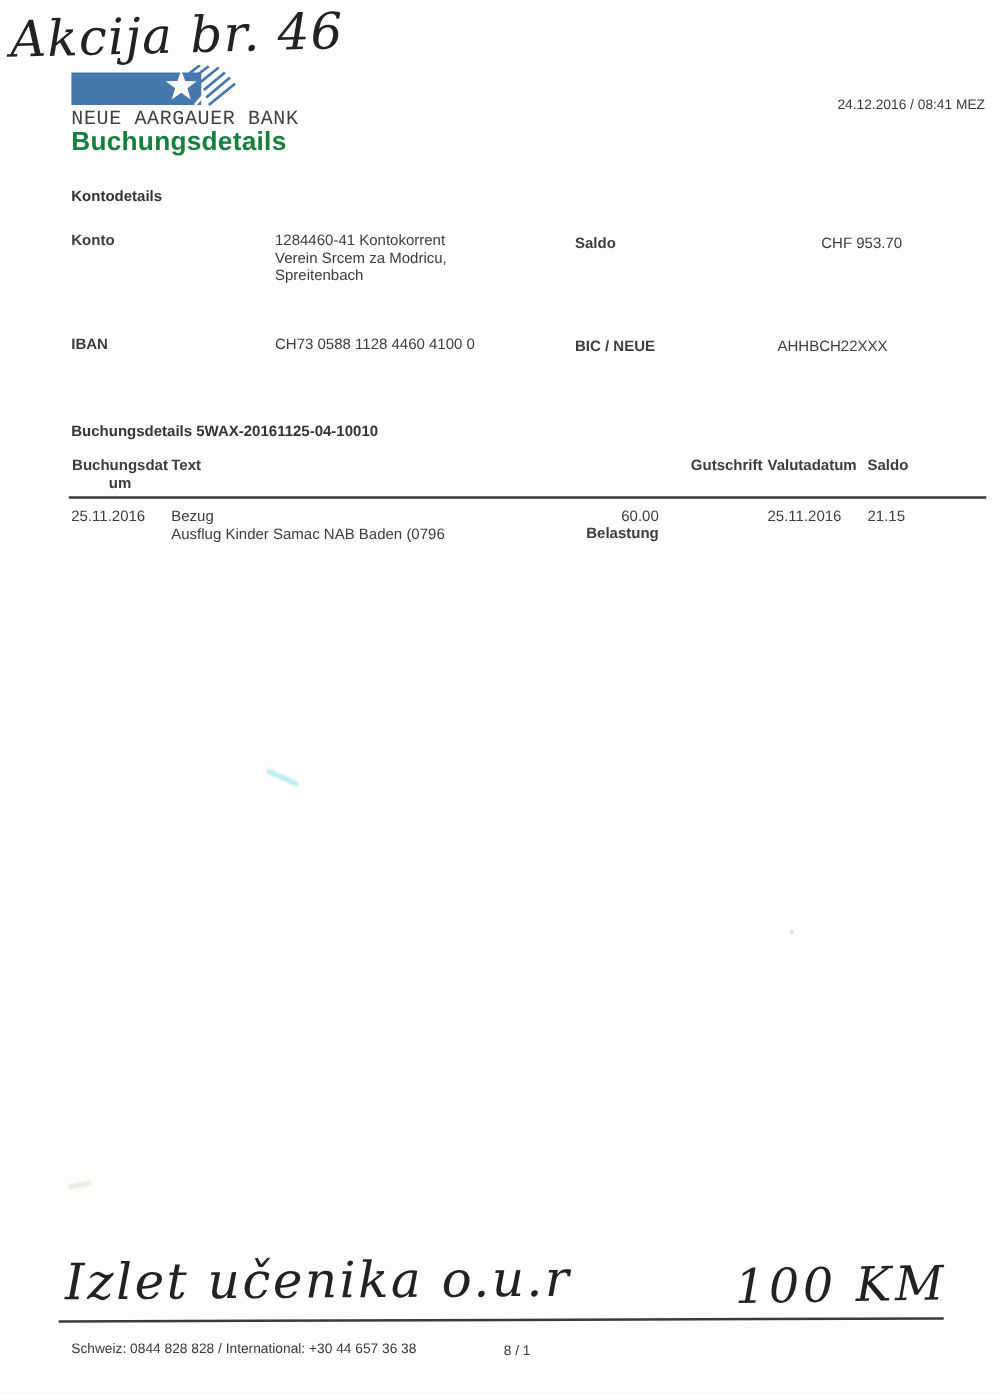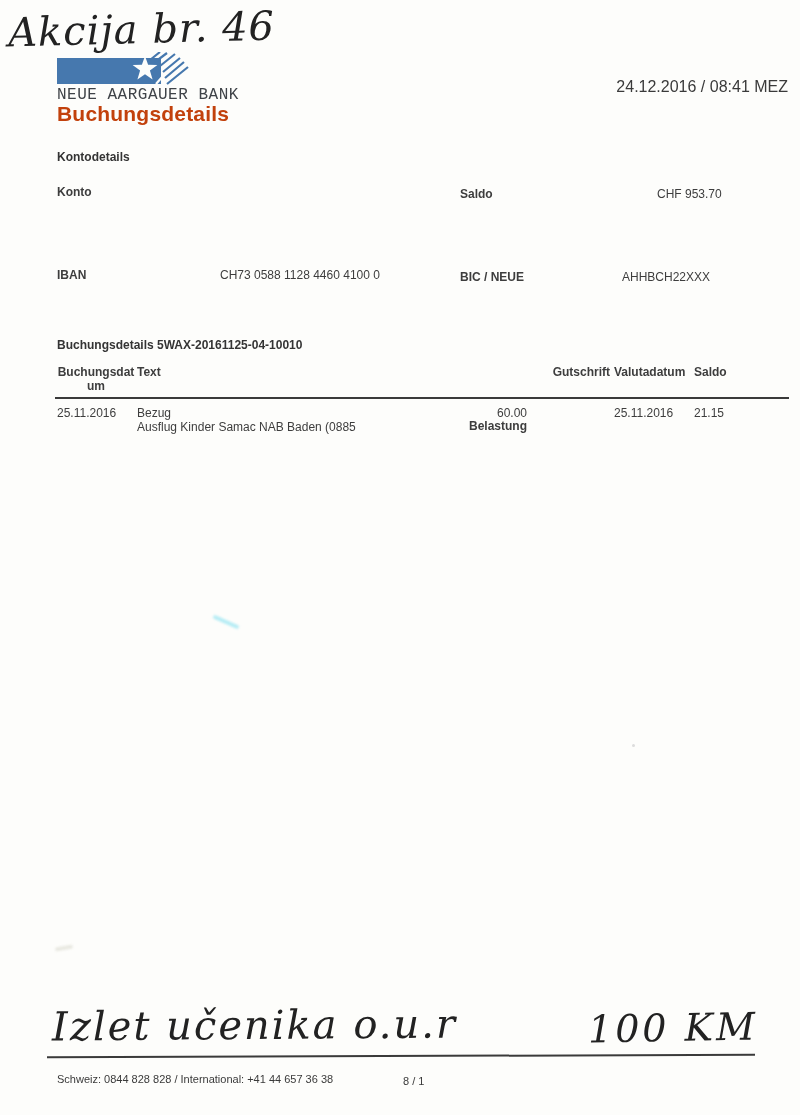--- a/index.html
+++ b/index.html
@@ -8,24 +8,24 @@
     width:800px;height:1115px;
     margin:0 auto;
     background:#fdfdfb;
     font-family:"Liberation Sans", sans-serif;
     color:#3d3d3d;
     overflow:hidden;
   }
   .abs{position:absolute;}
   .lbl{font-weight:bold;}
   .t12{font-size:12px;line-height:14px;}
-  .doc-title{font-size:21px;font-weight:bold;color:#c2410c;letter-spacing:.2px;}
+  .doc-title{font-size:21px;font-weight:bold;color:#15803d;letter-spacing:.2px;}
   .sec-title{font-size:12px;font-weight:bold;color:#343434;}
   .bank-name{font-size:16px;letter-spacing:.5px;color:#3f4348;font-family:Liberation Mono, monospace;}
-  .scan-date{font-size:16px;color:#3a3a3a;}
+  .scan-date{font-size:11px;color:#3a3a3a;}
   .hand{
     font-family:"DejaVu Serif", serif;
     font-style:italic;
     color:#222;
     white-space:nowrap;
   }
   .hand-top{font-size:40px;transform:rotate(-1.5deg);letter-spacing:1px;}
   .hand-bottom{font-size:40px;transform:rotate(-.4deg);letter-spacing:2px;}
   .hand-amount{font-size:38px;transform:rotate(-1deg);letter-spacing:3px;}
   .rule{background:#3a3a3a;}
@@ -59,20 +59,25 @@
   </div>
   <div class="abs bank-name" style="left:57px;top:86px;">NEUE AARGAUER BANK</div>
 
   <div class="abs scan-date" style="right:12px;top:78px;">24.12.2016 / 08:41 MEZ</div>
 
   <div class="abs doc-title" style="left:57px;top:102px;">Buchungsdetails</div>
 
   <div class="abs sec-title" style="left:57px;top:150px;">Kontodetails</div>
 
   <div class="abs lbl t12" style="left:57px;top:185px;">Konto</div>
+  <div class="abs t12" style="left:220px;top:185px;">
+    <div>1284460-41 Kontokorrent</div>
+    <div>Verein Srcem za Modricu,</div>
+    <div>Spreitenbach</div>
+  </div>
 
   <div class="abs lbl t12" style="left:460px;top:187px;">Saldo</div>
   <div class="abs t12" style="left:622px;top:187px;margin-left:35px;">CHF 953.70</div>
 
   <div class="abs lbl t12" style="left:57px;top:268px;">IBAN</div>
   <div class="abs t12" style="left:220px;top:268px;">CH73 0588 1128 4460 4100 0</div>
 
   <div class="abs lbl t12" style="left:460px;top:270px;">BIC / NEUE</div>
   <div class="abs t12" style="left:622px;top:270px;">AHHBCH22XXX</div>
 
@@ -84,34 +89,34 @@
   <div class="abs lbl t12 num-right" style="left:542px;top:365px;width:68px;">Gutschrift</div>
   <div class="abs lbl t12" style="left:614px;top:365px;">Valutadatum</div>
   <div class="abs lbl t12" style="left:694px;top:365px;">Saldo</div>
 
   <div class="abs rule" style="left:55px;top:397px;width:734px;height:2px;"></div>
 
   <div>
     <div class="abs t12" style="left:57px;top:406px;">25.11.2016</div>
     <div class="abs t12" style="left:137px;top:406px;">
       <div>Bezug</div>
-      <div>Ausflug Kinder Samac NAB Baden (0885</div>
+      <div>Ausflug Kinder Samac NAB Baden (0796</div>
     </div>
     <div class="abs t12 num-right" style="left:437px;top:406px;width:90px;">60.00</div>
     <div class="abs t12 num-right" style="left:542px;top:406px;width:68px;"></div>
     <div class="abs t12" style="left:614px;top:406px;">25.11.2016</div>
     <div class="abs t12" style="left:694px;top:406px;">21.15</div>
   </div>
 
   <div class="abs artifact-cyan" style="left:212px;top:620px;"></div>
   <div class="abs artifact-smudge" style="left:55px;top:946px;"></div>
   <div class="abs artifact-dot" style="left:632px;top:744px;"></div>
 
   <div class="abs hand hand-bottom" style="left:52px;top:1002px;">Izlet učenika o.u.r</div>
   <div class="abs hand hand-amount" style="left:588px;top:1006px;">100 KM</div>
   <div class="abs rule" style="left:47px;top:1055px;width:708px;height:2px;transform:rotate(-.2deg);"></div>
 
   <div class="abs footer-block" style="left:57px;top:1072px;">
-    <div>Schweiz: 0844 828 828 / International: +41 44 657 36 38</div>
+    <div>Schweiz: 0844 828 828 / International: +30 44 657 36 38</div>
   </div>
   <div class="abs footer-block" style="left:403px;top:1074px;">8 / 1</div>
 
 </div>
 
 </body></html>

